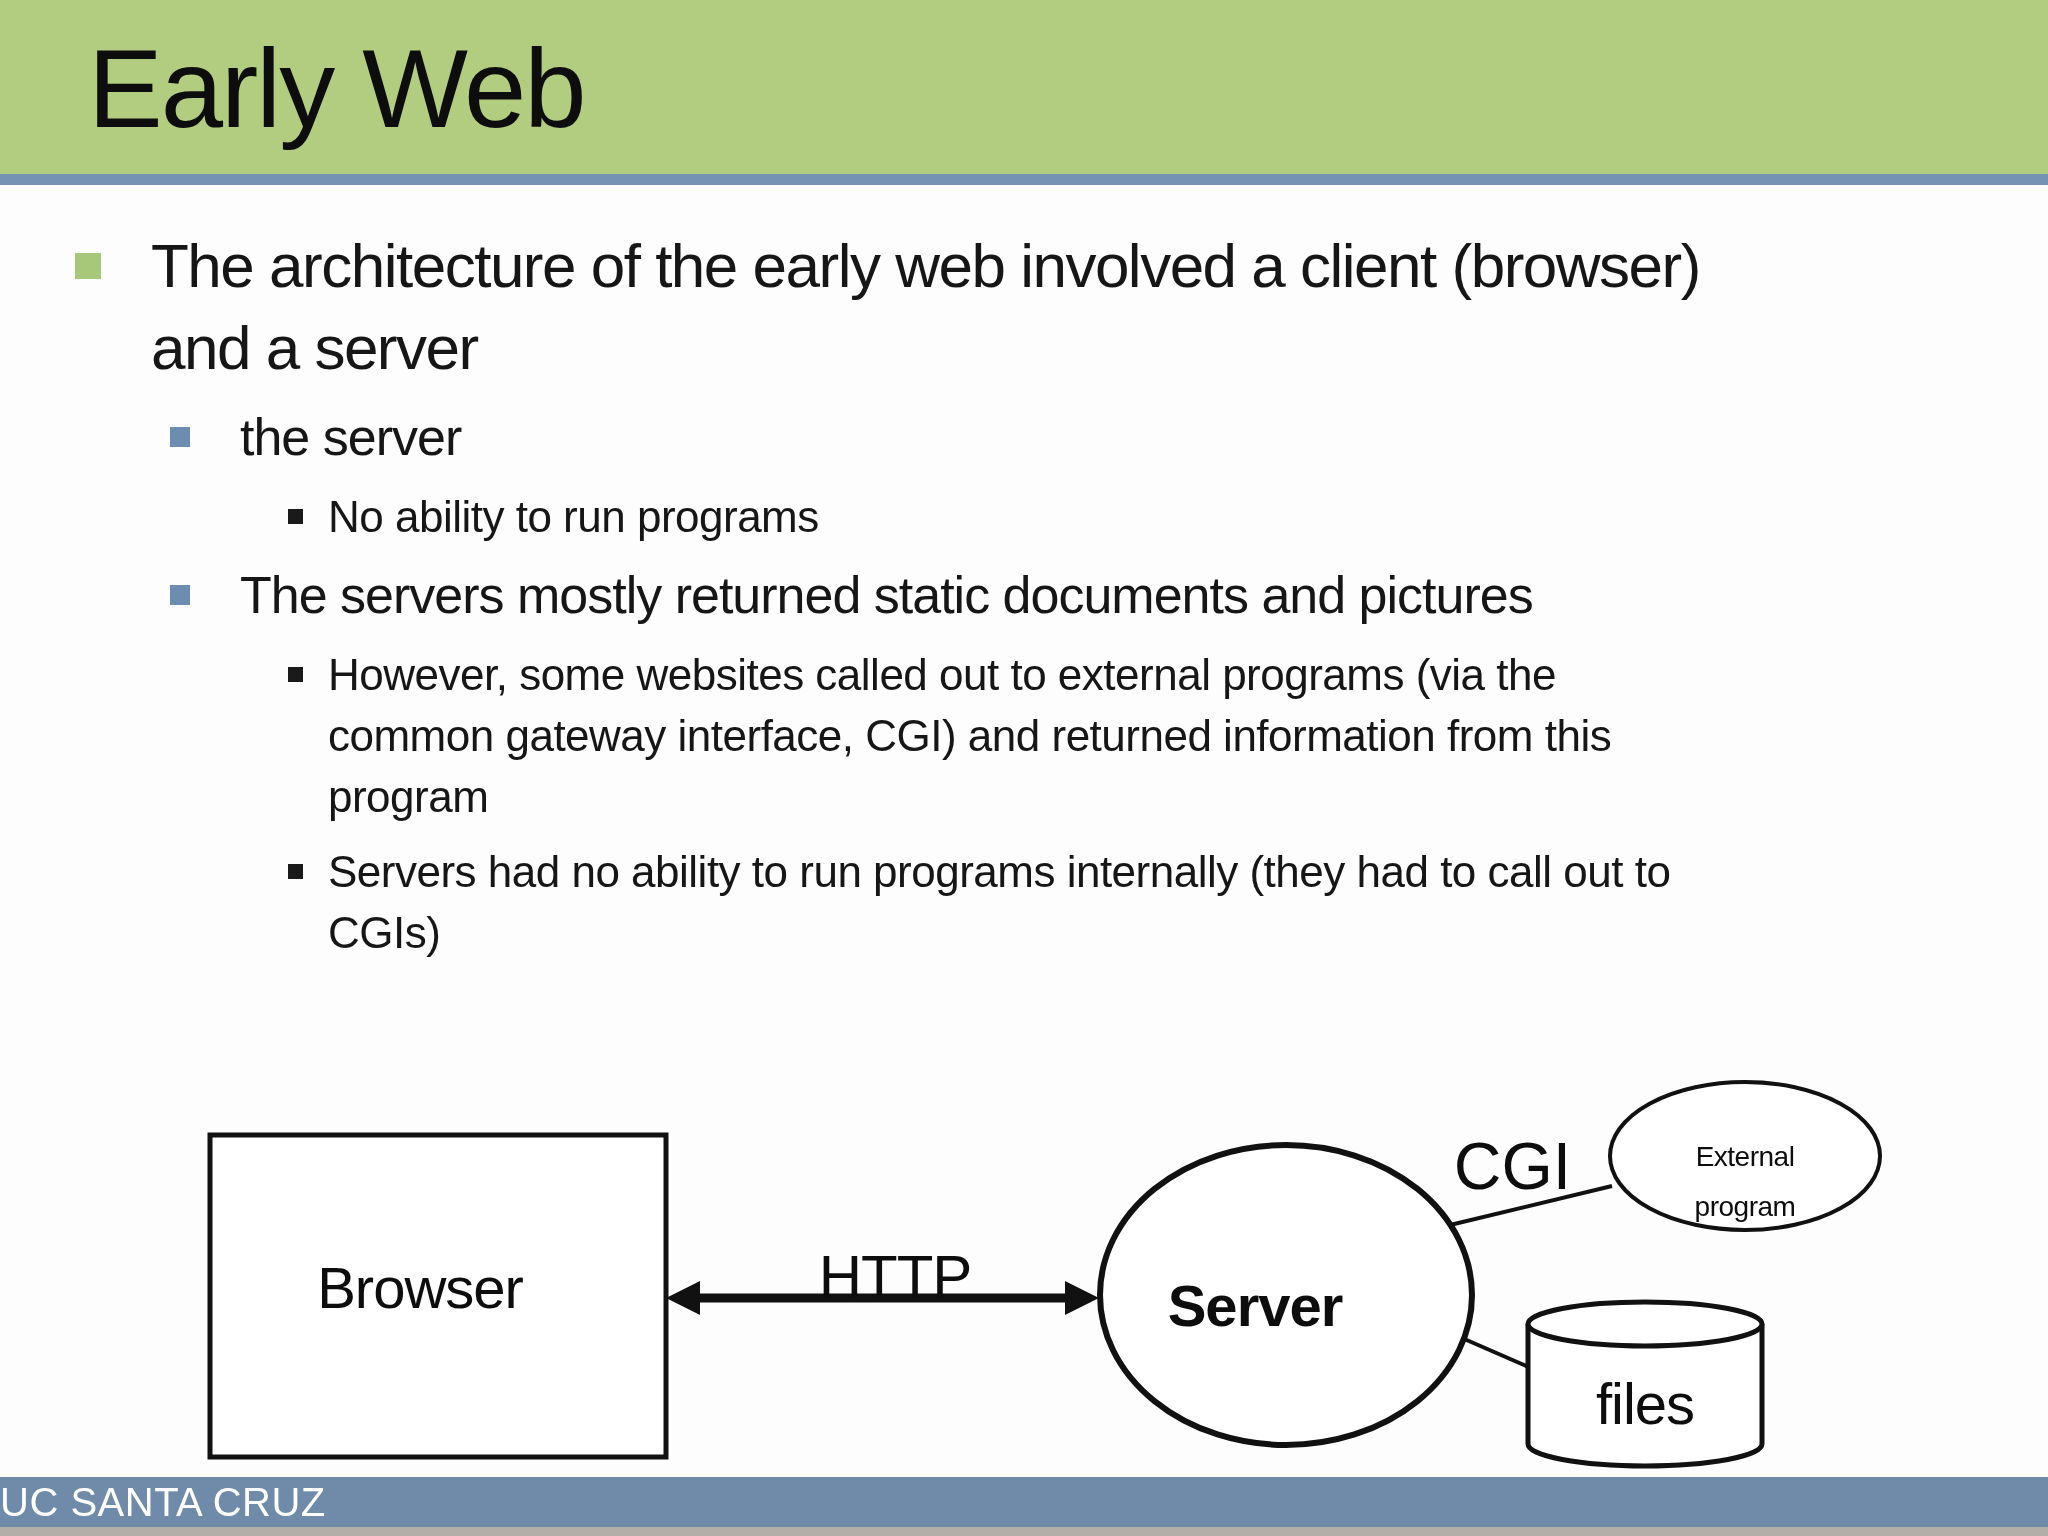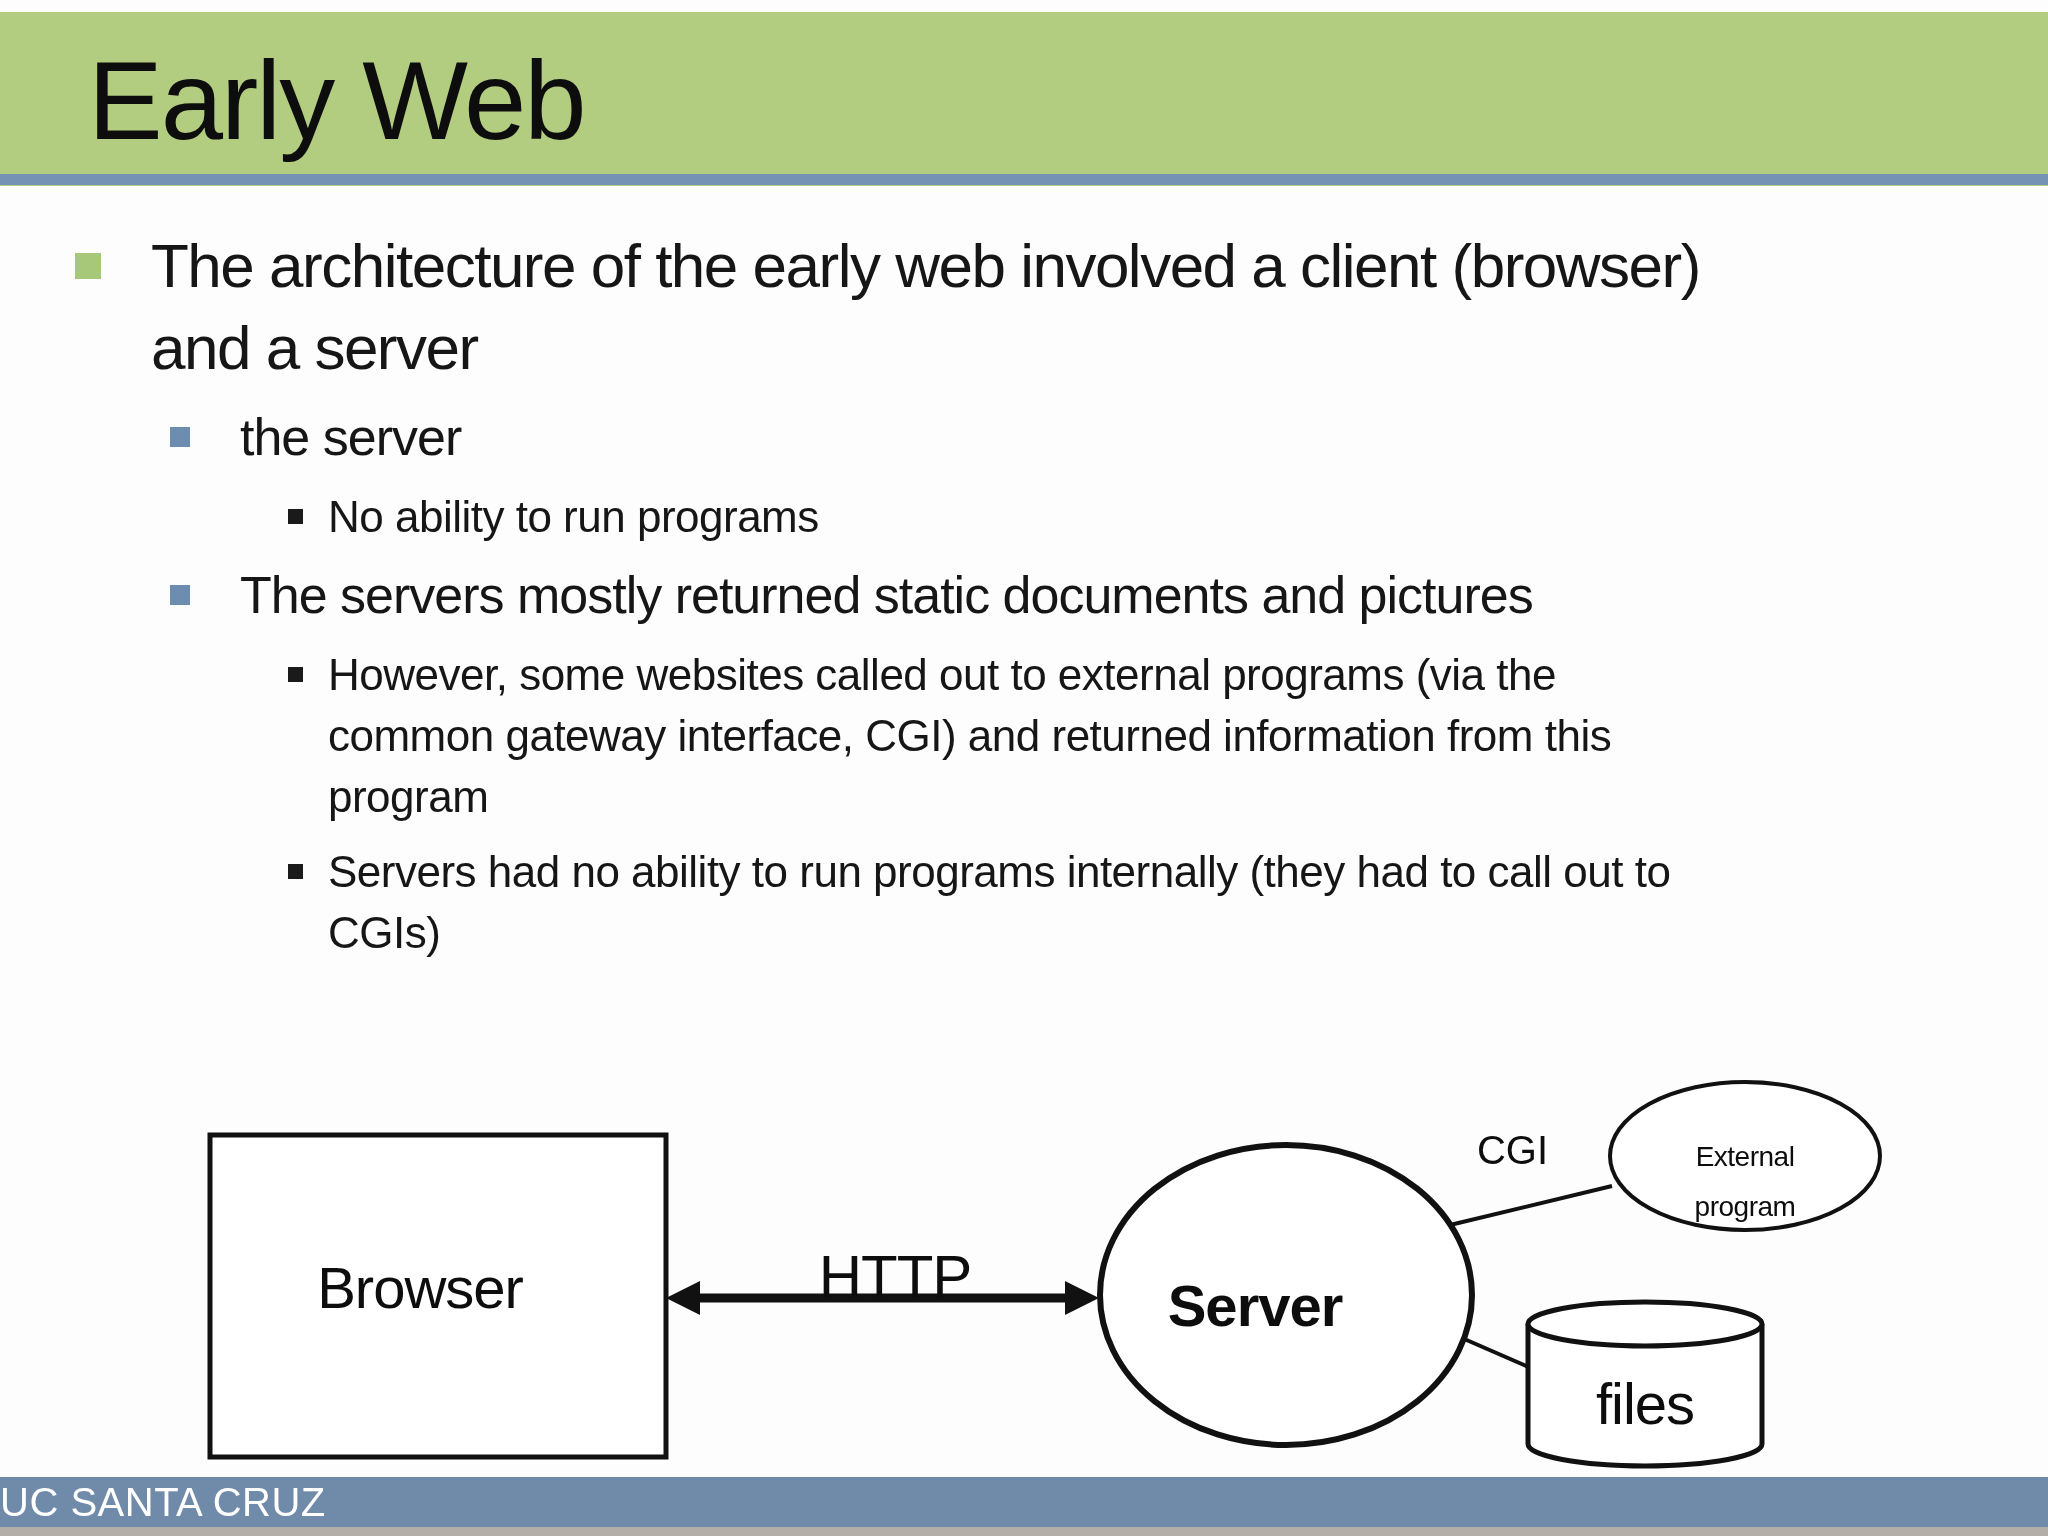--- a/index.html
+++ b/index.html
@@ -15,21 +15,21 @@
     --stroke:#111111;
   }
   html,body{margin:0;padding:0;background:#888;}
   .slide{
     position:relative;width:2048px;height:1536px;overflow:hidden;
     background:var(--bg);
     font-family:"Liberation Sans", sans-serif;
     color:var(--text);
   }
   
-  .header{position:absolute;left:0;top:12px;width:2048px;height:174px;background:var(--header-green);}
+  .header{position:absolute;left:0;top:0;width:2048px;height:174px;background:var(--header-green);}
   .title{
     position:absolute;left:88px;top:24px;
     font-size:112px;letter-spacing:-2px;color:#0d0d0d;
     white-space:nowrap;
   }
   .header-rule{position:absolute;left:0;top:174px;width:2048px;height:11px;background:var(--rule-blue);}
   
   .content{position:absolute;left:0;top:185px;width:2048px;padding-top:40px;}
   .bullet{display:flex;align-items:flex-start;margin-bottom:14px;}
   .bullet .txt{white-space:nowrap;}
@@ -41,21 +41,21 @@
   .m2{width:20px;height:20px;background:var(--bullet-l2);margin:24px 50px 0 0;}
   .m3{width:15px;height:15px;background:var(--bullet-l3);margin:23px 25px 0 0;}
   
   .diagram-svg{position:absolute;left:0;top:0;width:2048px;height:1536px;}
   .shape{fill:#ffffff;stroke:var(--stroke);}
   .wire{fill:none;stroke:var(--stroke);}
   .dlabel{position:absolute;text-align:center;white-space:nowrap;color:#0d0d0d;}
   .browser-label{left:210px;top:1254px;width:420px;font-size:58px;letter-spacing:-1px;}
   .http-label{left:760px;top:1202px;width:270px;font-size:60px;letter-spacing:-1px;margin-top:40px;}
   .server-label{left:1085px;top:1272px;width:340px;font-size:58px;letter-spacing:-1px;font-weight:bold;}
-  .cgi-label{left:1430px;top:1128px;width:165px;font-size:40px;text-align:center;}
+  .cgi-label{left:1430px;top:1128px;width:165px;font-size:66px;text-align:center;}
   .external-label{left:1610px;top:1132px;width:270px;font-size:28px;line-height:50px;letter-spacing:-0.5px;}
   .files-label{left:1528px;top:1370px;width:234px;font-size:58px;letter-spacing:-1px;}
   
   .footer-bar{
     position:absolute;left:0;bottom:9px;width:2048px;height:50px;background:var(--footer-bar);
     display:flex;align-items:center;justify-content:flex-start;
   }
   .footer-text{color:#ffffff;font-size:40px;letter-spacing:0.5px;padding-right:26px;}
   .footer-strip{position:absolute;left:0;bottom:0;width:2048px;height:9px;background:var(--footer-strip);}
 </style>

